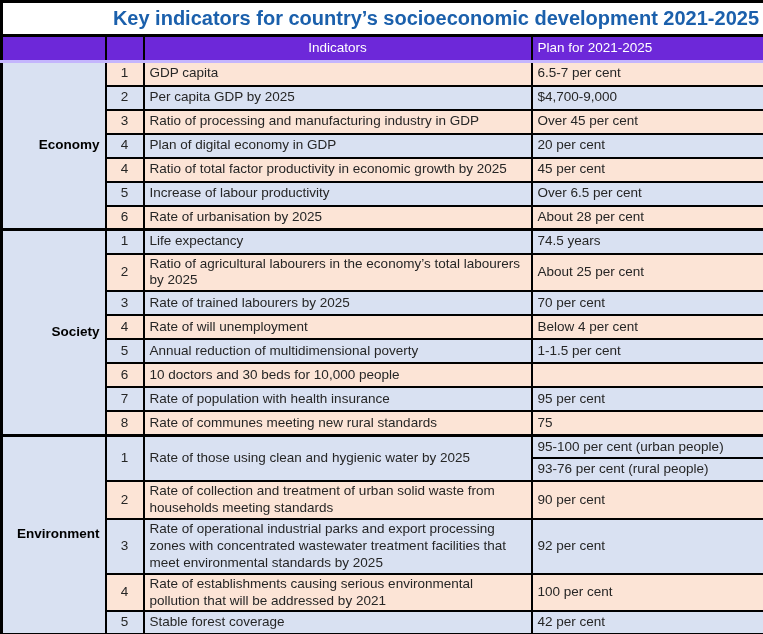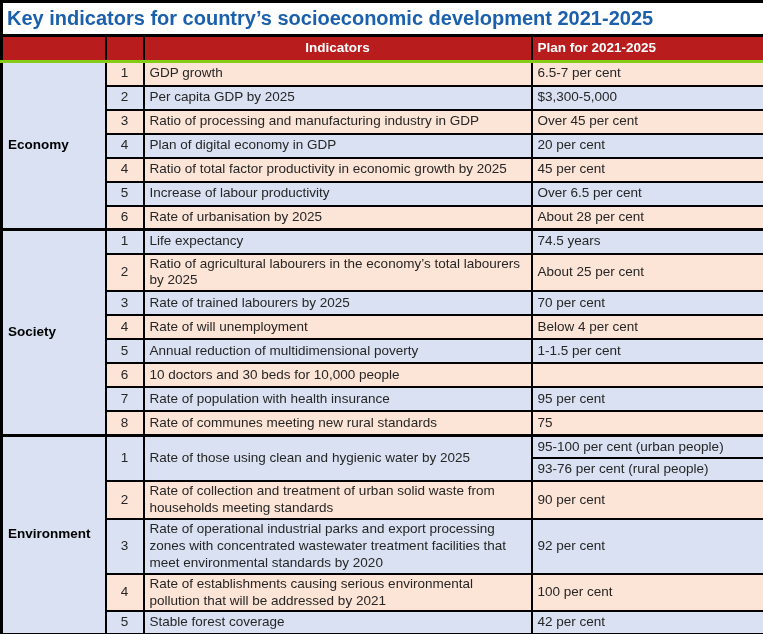--- a/index.html
+++ b/index.html
@@ -1,25 +1,25 @@
 <!DOCTYPE html>
 <html><head>
 <meta charset="utf-8">
 <style>
   html,body{margin:0;padding:0;background:#fff;font-family:"Liberation Sans",sans-serif;}
   table{border-collapse:collapse;table-layout:fixed;width:763px;border:3px solid #000;}
   td{border:2px solid #000;font-size:13.5px;color:#262626;vertical-align:middle;
      padding:1px 5px;line-height:1.25;overflow:hidden;}
   .title-row td{background:#fff;color:#1B60AC;font-weight:bold;font-size:20px;
-     text-align:left;height:27px;border-bottom:3px solid #000;padding:2px 4px;}
-  .header-row td{background:#b91c1c;color:#fff;font-weight:bold;height:21px;
-     border-bottom:3px solid #84cc16;}
+     text-align:right;height:27px;border-bottom:3px solid #000;padding:2px 4px;}
+  .header-row td{background:#6d28d9;color:#fff;font-weight:normal;height:21px;
+     border-bottom:3px solid #c4b5fd;}
   .header-row .center{text-align:center;}
   .sec-start td{border-top:3px solid #000;}
-  .section{background:#D9E1F2;font-weight:bold;color:#000;text-align:left;font-size:13.5px;}
+  .section{background:#D9E1F2;font-weight:bold;color:#000;text-align:right;font-size:13.5px;}
   .num{text-align:center;}
   .rp .num,.rp .ind,.rp .plan{background:#FCE4D6;}
   .rl .num,.rl .ind,.rl .plan{background:#D9E1F2;}
   .h23{height:23px}.h24{height:24px}.h37{height:37px}.h52{height:52px}
 </style>
 </head>
 <body>
 
 <table>
   <colgroup>
@@ -37,27 +37,27 @@
   <tr class="header-row">
     <td></td>
     <td></td>
     <td class="center">Indicators</td>
     <td>Plan for 2021-2025</td>
   </tr>
 
   <tr class="sec-start rp h24">
     <td class="section" rowspan="7">Economy</td>
     <td class="num">1</td>
-    <td class="ind">GDP growth</td>
+    <td class="ind">GDP capita</td>
     <td class="plan">6.5-7 per cent</td>
   </tr>
   <tr class="rl h24">
     <td class="num">2</td>
     <td class="ind">Per capita GDP by 2025</td>
-    <td class="plan">$3,300-5,000</td>
+    <td class="plan">$4,700-9,000</td>
   </tr>
   <tr class="rp h24">
     <td class="num">3</td>
     <td class="ind">Ratio of processing and manufacturing industry in GDP</td>
     <td class="plan">Over 45 per cent</td>
   </tr>
   <tr class="rl h24">
     <td class="num">4</td>
     <td class="ind">Plan of digital economy in GDP</td>
     <td class="plan">20 per cent</td>
@@ -129,21 +129,21 @@
   <tr class="rl h23">
     <td class="plan">93-76 per cent (rural people)</td>
   </tr>
   <tr class="rp h37">
     <td class="num">2</td>
     <td class="ind">Rate of collection and treatment of urban solid waste from households meeting standards</td>
     <td class="plan">90 per cent</td>
   </tr>
   <tr class="rl h52">
     <td class="num">3</td>
-    <td class="ind">Rate of operational industrial parks and export processing zones with concentrated wastewater treatment facilities that meet environmental standards by 2020</td>
+    <td class="ind">Rate of operational industrial parks and export processing zones with concentrated wastewater treatment facilities that meet environmental standards by 2025</td>
     <td class="plan">92 per cent</td>
   </tr>
   <tr class="rp h37">
     <td class="num">4</td>
     <td class="ind">Rate of establishments causing serious environmental pollution that will be addressed by 2021</td>
     <td class="plan">100 per cent</td>
   </tr>
   <tr class="rl h23">
     <td class="num">5</td>
     <td class="ind">Stable forest coverage</td>

